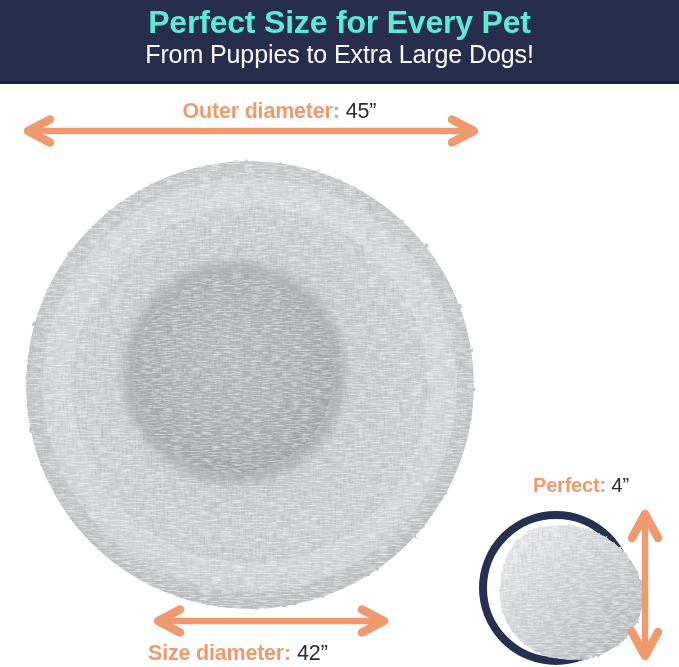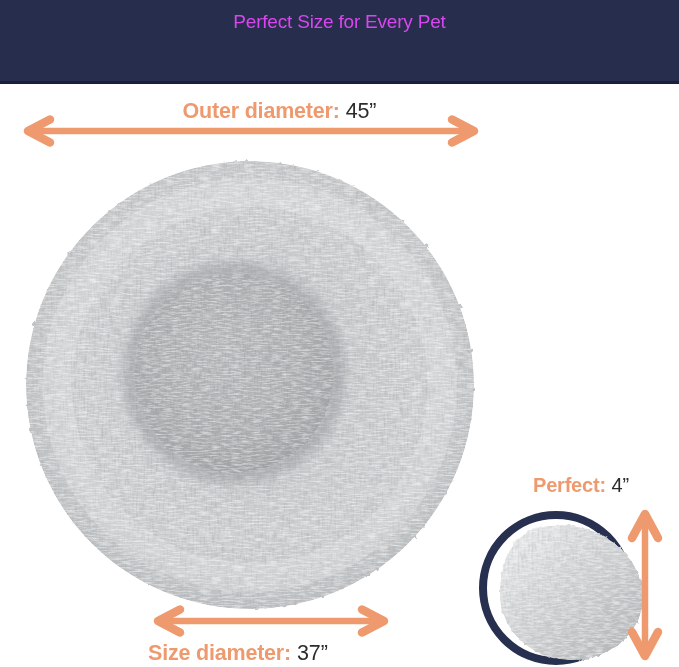--- a/index.html
+++ b/index.html
@@ -24,24 +24,24 @@
     height: 84px;
     background: #272d4c;
     box-sizing: border-box;
     border-bottom: 3px solid #1b2039;
     text-align: center;
   }
   #header-title {
     position: absolute;
     left: 0; right: 0;
     top: 6px;
-    font-size: 19px;
-    font-weight: normal;
+    font-size: 32px;
+    font-weight: bold;
     letter-spacing: -0.2px;
-    color: #d946ef;
+    color: #5eead4;
     line-height: 32px;
     white-space: nowrap;
   }
   #header-subtitle {
     position: absolute;
     left: 0; right: 0;
     top: 38px;
     font-size: 25px;
     font-weight: normal;
     letter-spacing: -0.1px;
@@ -108,20 +108,21 @@
     width: 180px;
     height: 170px;
   }
   #height-inset svg { display:block; width: 100%; height: 100%; overflow: visible; }
 </style>
 </head>
 <body>
 
 <div id="header-band">
   <div id="header-title">Perfect Size for Every Pet</div>
+  <div id="header-subtitle">From Puppies to Extra Large Dogs!</div>
 </div>
 
 <div class="dim-label" id="outer-label">
   <span class="lbl">Outer diameter:</span>
   <span class="val">45”</span>
 </div>
 
 <svg class="arrow-svg" id="outer-arrow" width="458" height="26" viewBox="0 0 458 26">
   <line x1="16" y1="13" x2="442" y2="13" stroke="#ee9a6e" stroke-width="6.5" stroke-linecap="round"></line>
   <path d="M 28 1.5 L 6 13 L 28 24.5" fill="none" stroke="#ee9a6e" stroke-width="8.5" stroke-linecap="round" stroke-linejoin="round"></path>
@@ -209,21 +210,21 @@
 </div>
 
 <svg class="arrow-svg" id="inner-arrow" width="238" height="26" viewBox="0 0 238 26">
   <line x1="16" y1="13" x2="222" y2="13" stroke="#ee9a6e" stroke-width="6.5" stroke-linecap="round"></line>
   <path d="M 28 1.5 L 6 13 L 28 24.5" fill="none" stroke="#ee9a6e" stroke-width="8.5" stroke-linecap="round" stroke-linejoin="round"></path>
   <path d="M 210 1.5 L 232 13 L 210 24.5" fill="none" stroke="#ee9a6e" stroke-width="8.5" stroke-linecap="round" stroke-linejoin="round"></path>
 </svg>
 
 <div class="dim-label" id="inner-label">
   <span class="lbl">Size diameter:</span>
-  <span class="val">37”</span>
+  <span class="val">42”</span>
 </div>
 
 <div class="dim-label" id="height-label">
   <span class="lbl">Perfect:</span>
   <span class="val">4”</span>
 </div>
 
 <div id="height-inset">
   <svg viewBox="0 0 180 170" xmlns="http://www.w3.org/2000/svg">
     <defs>

